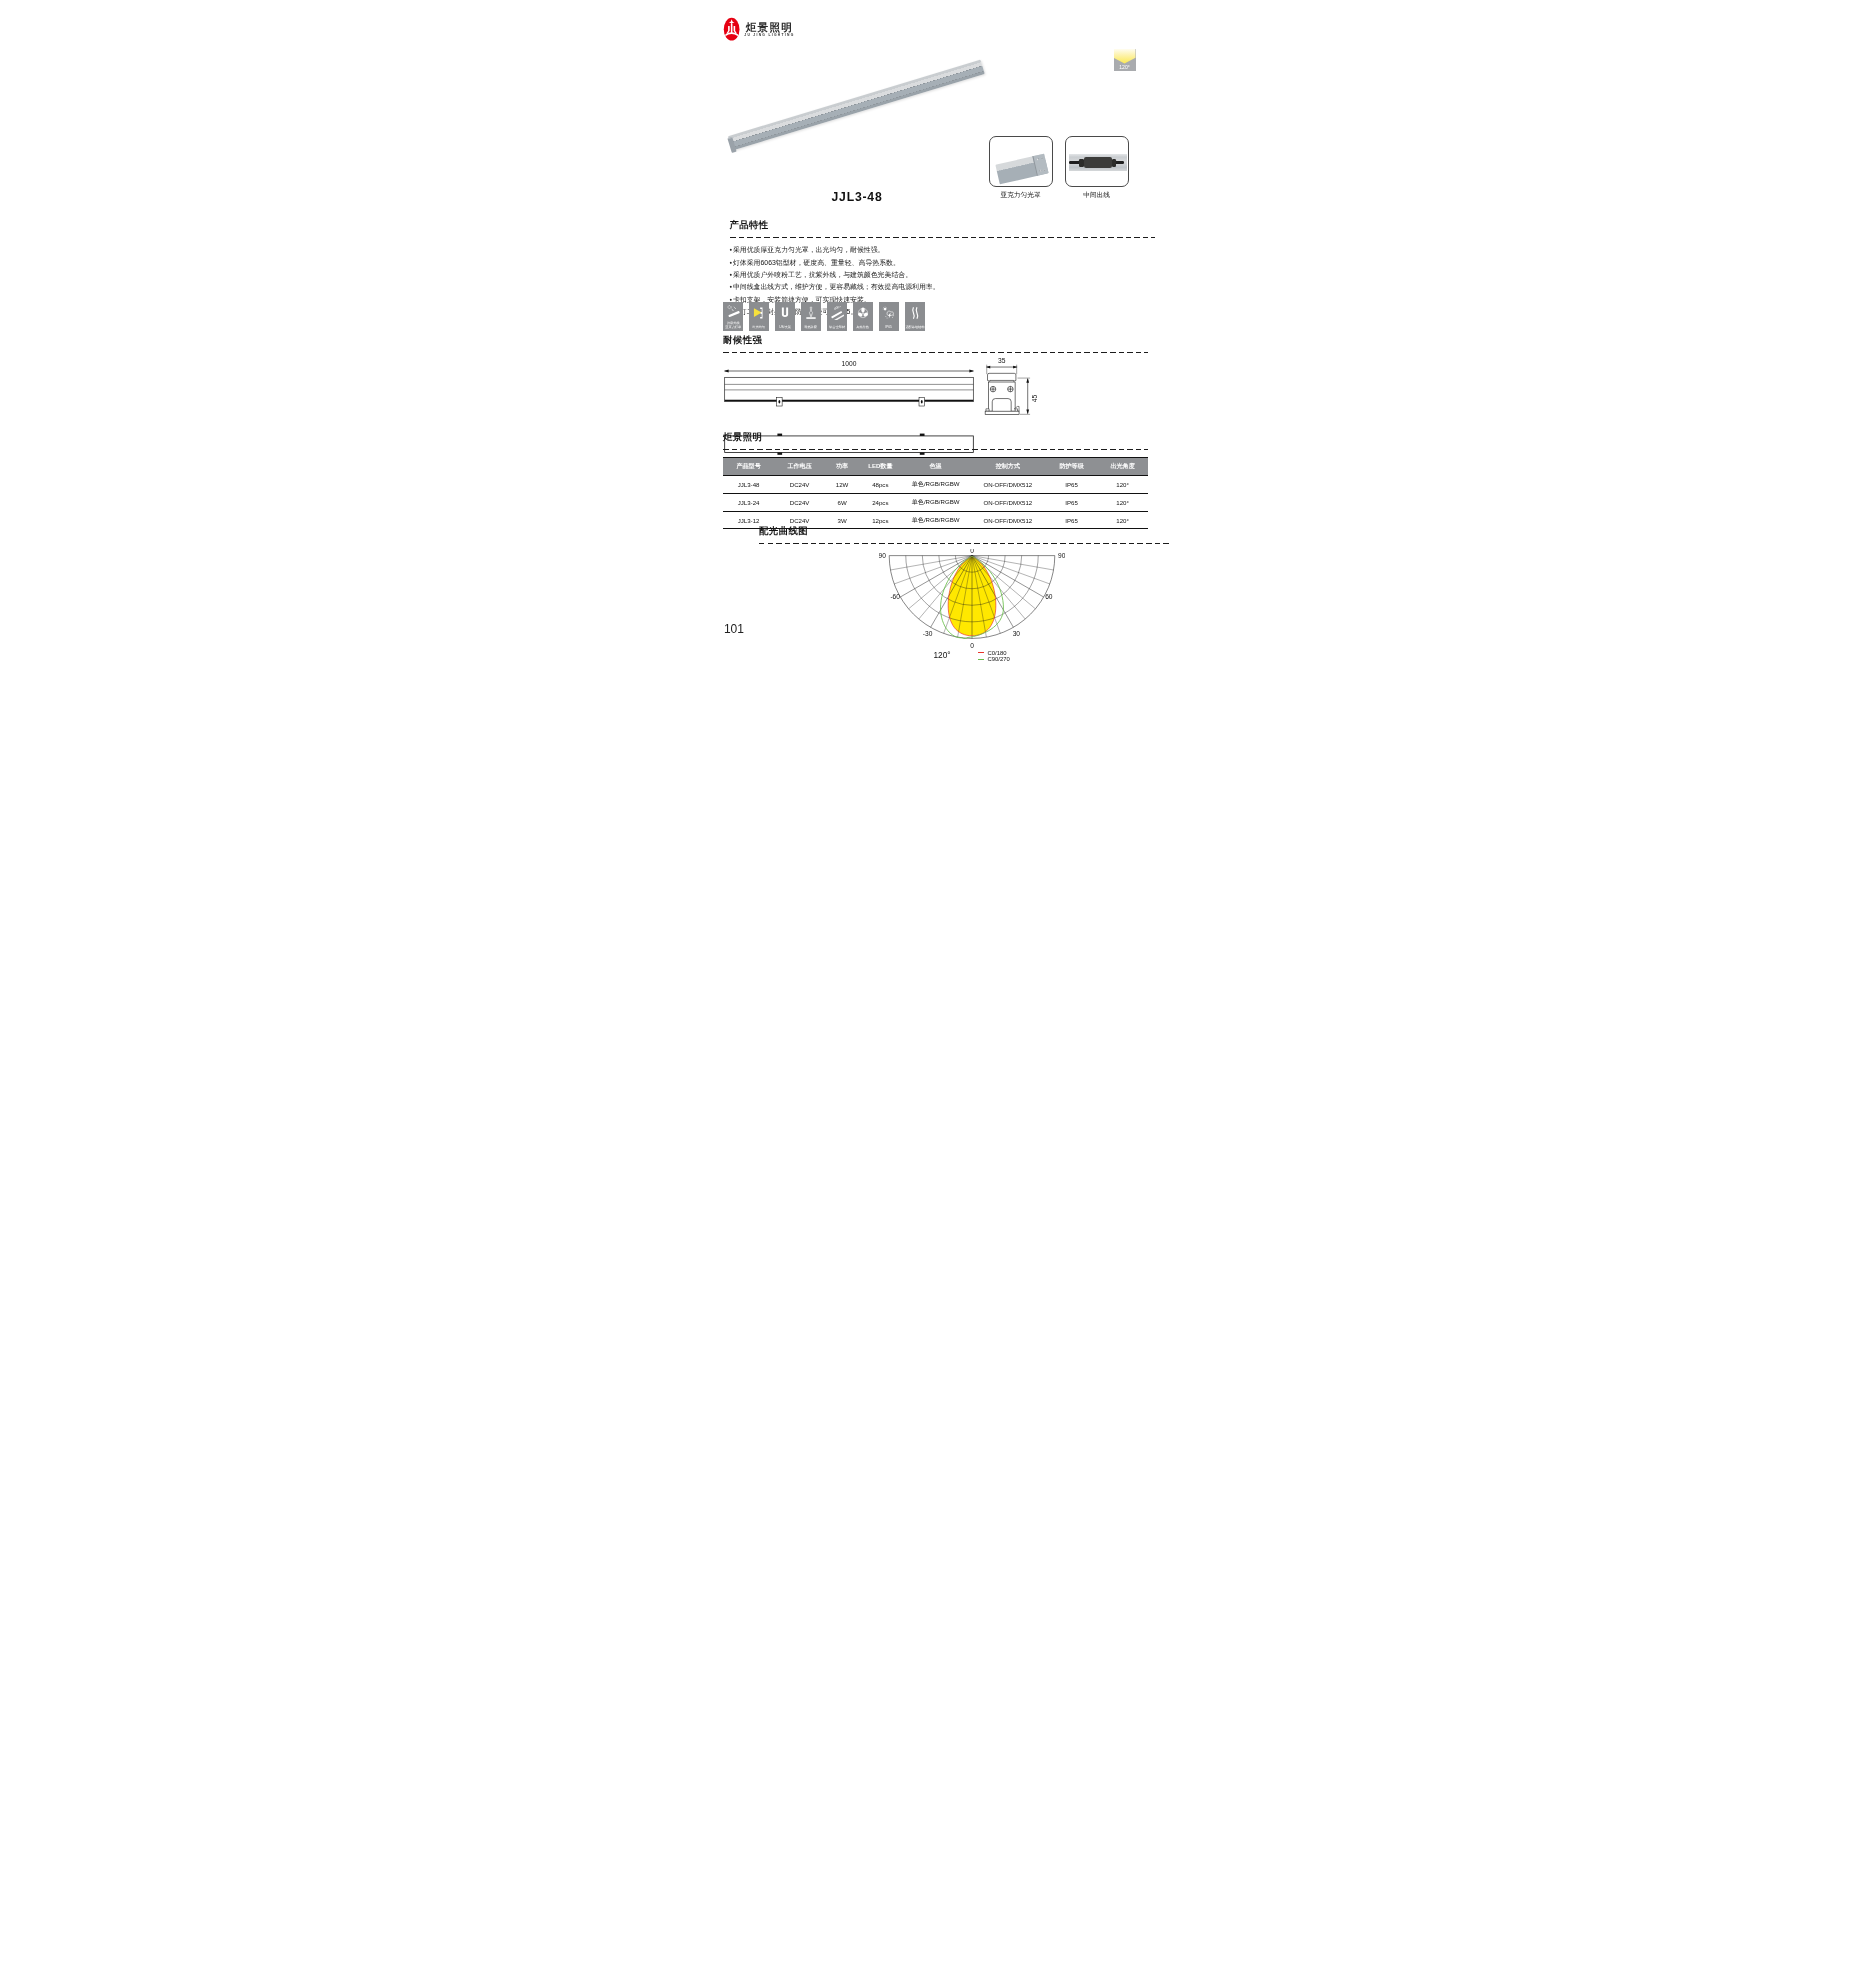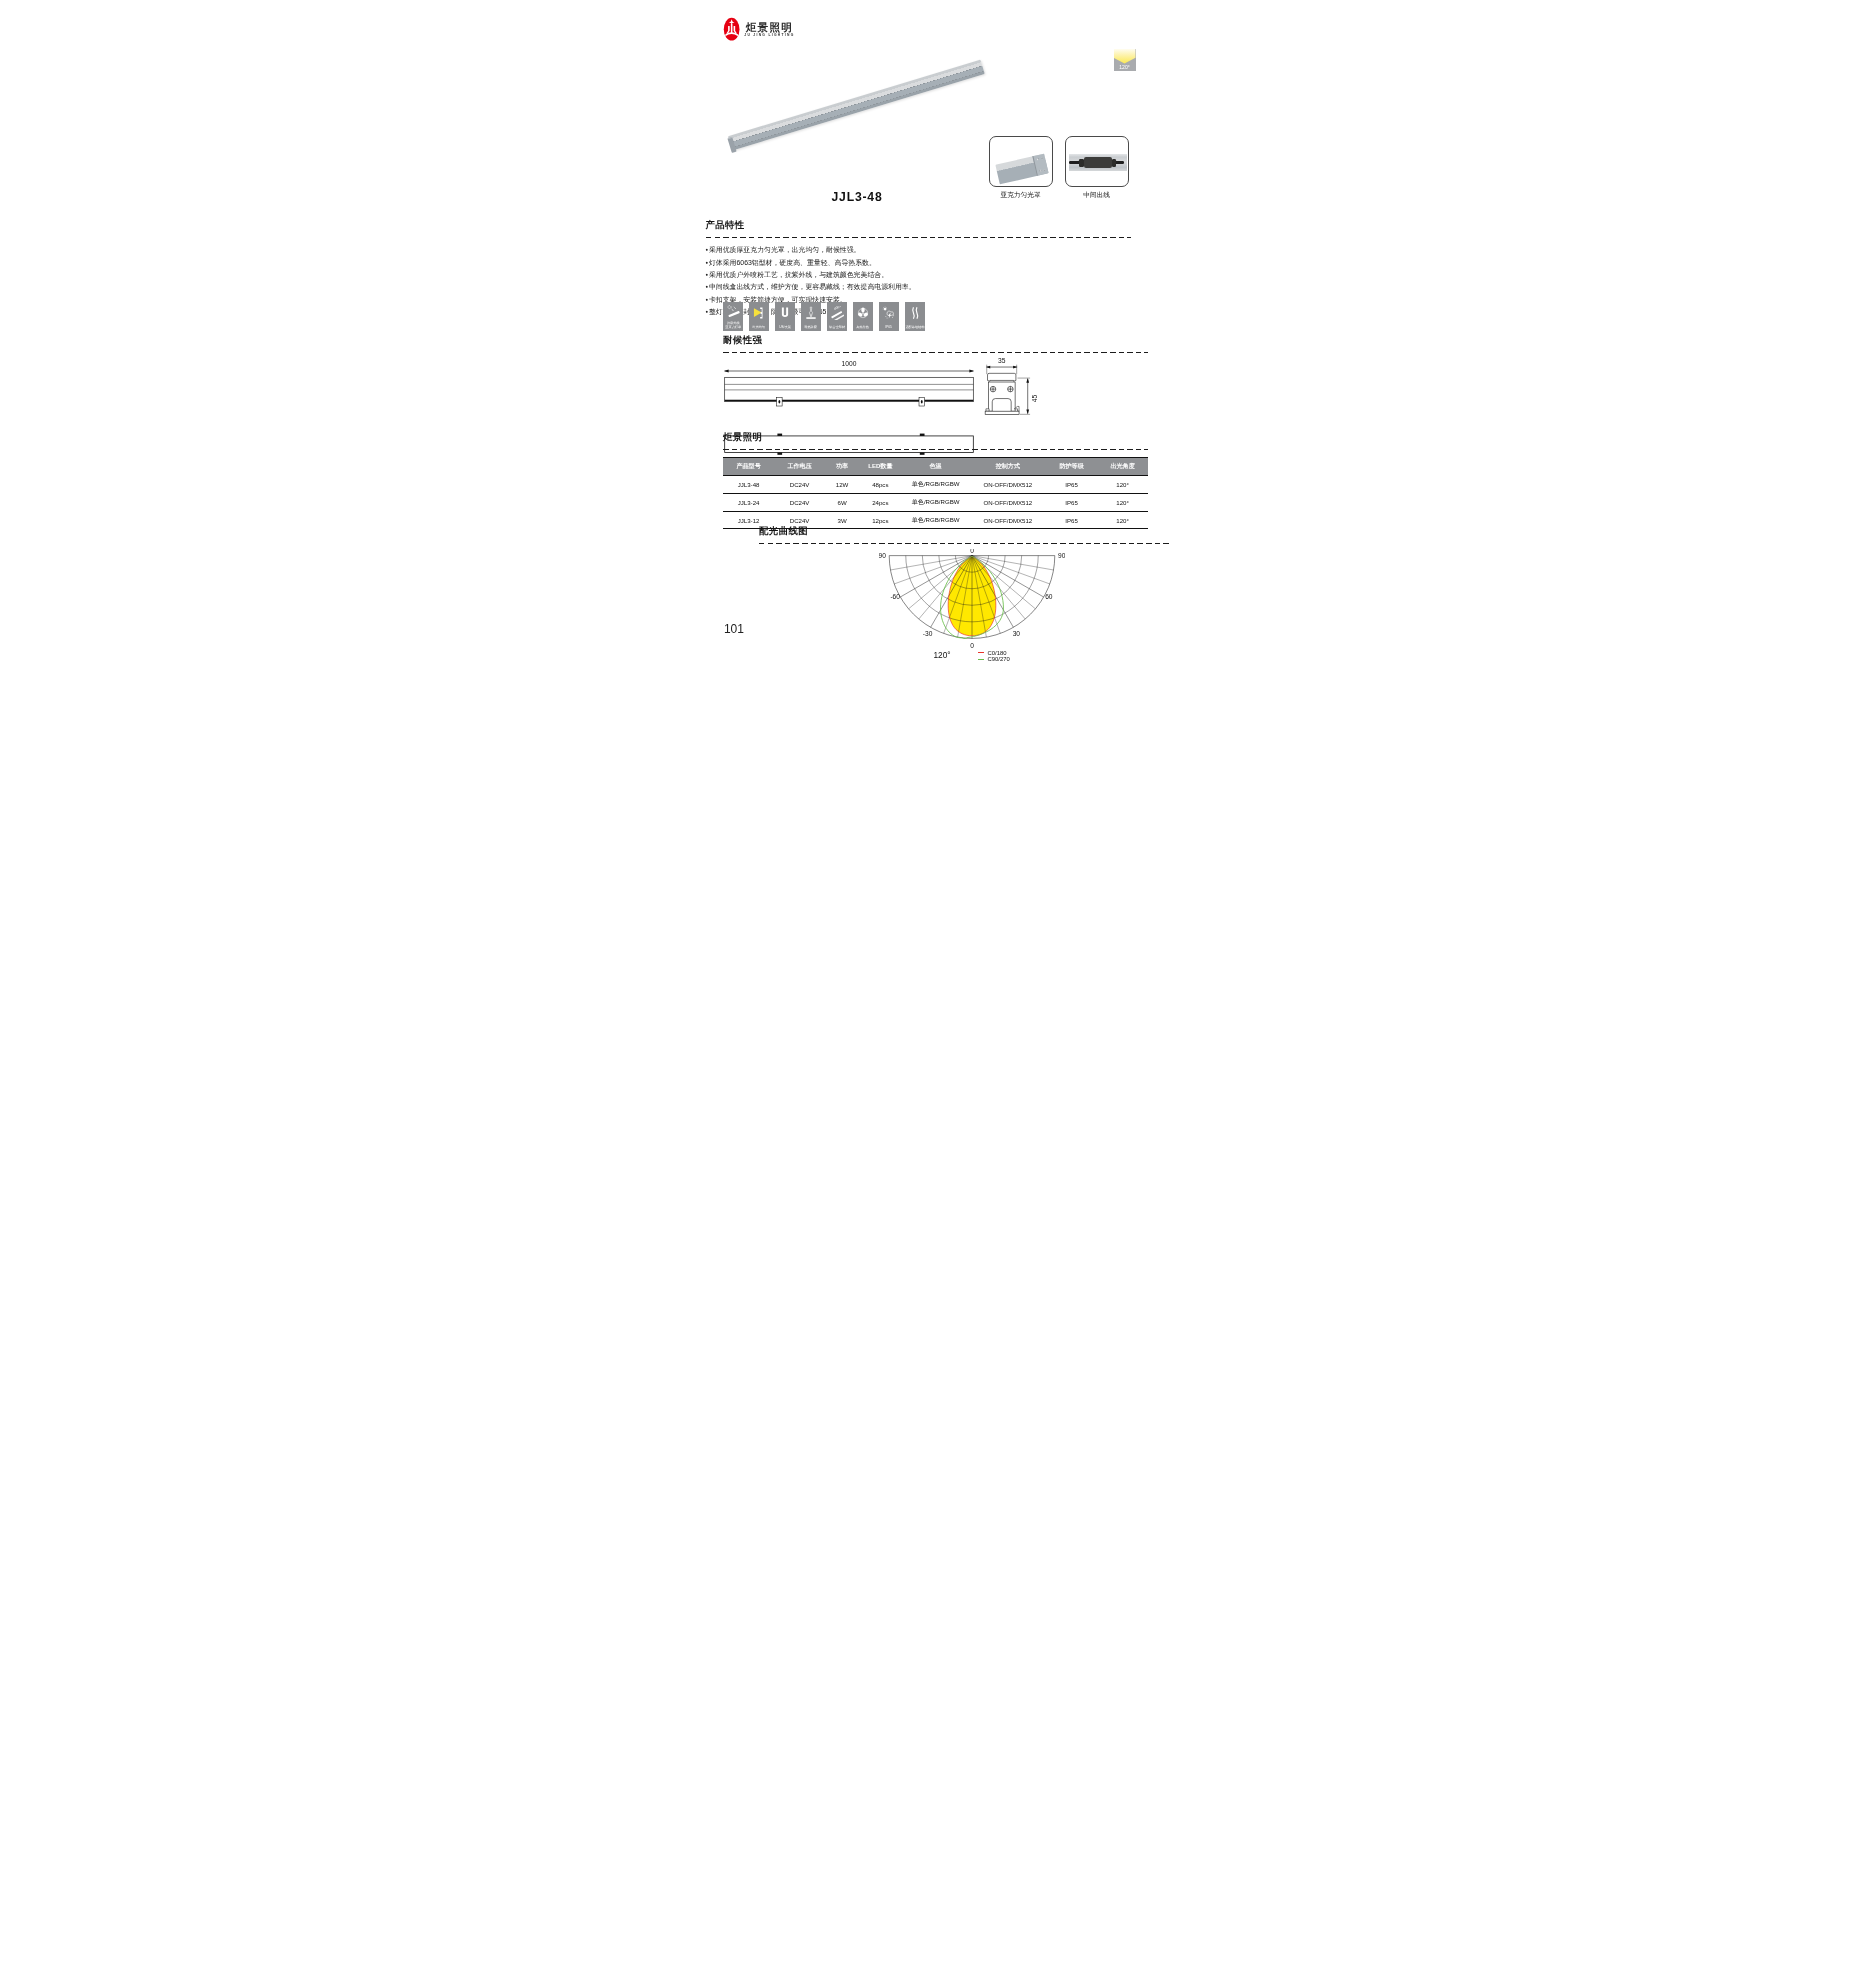--- a/index.html
+++ b/index.html
@@ -52,21 +52,21 @@
   .connector:before, .connector:after { content:""; position:absolute; top:2px; width:4.7px; height:7.9px; background:#2c2c2a; border-radius:1.2px; }
   .connector:before { left:-4.7px; } .connector:after { right:-4.7px; }
   .cable { position:absolute; top:24px; height:2.8px; background:#1f1f1f; border-radius:1.2px; }
   .cable.l { left:3.9px; width:11px; } .cable.r { right:3.9px; width:11px; }
 
   
   .sec-title { font-size:9.4px; font-weight:bold; color:#141414; letter-spacing:0.4px; }
   .dashline { height:1.2px; margin-top:4.7px;
       background:repeating-linear-gradient(90deg,#1c1c1c 0 5.5px,transparent 5.5px 8.6px); }
 
-  .sec-features { position:absolute; top:219px; left:4px; width:425px; }
+  .sec-features { position:absolute; top:219px; left:28px; width:425px; }
   .feature-list { margin-top:6.3px; }
   .feature-item { display:flex; align-items:baseline; font-size:6.9px; color:#161616; line-height:11.4px; }
   .feature-item .dot { font-size:4.3px; margin-right:0.8px; transform:translateY(-0.8px); }
 
   
   .icon-row { position:absolute; top:302px; left:21.6px; display:flex; gap:6.3px; }
   .tile { width:19.7px; height:29px; background:#8b8d90; display:flex; flex-direction:column; align-items:center; justify-content:flex-end; padding-bottom:2px; }
   .tile-icon { flex:1; display:flex; align-items:center; justify-content:center; width:100%; }
   .tile-label { color:#fff; font-size:3.3px; line-height:4.1px; text-align:center; white-space:nowrap; transform:scale(.96); }
 

